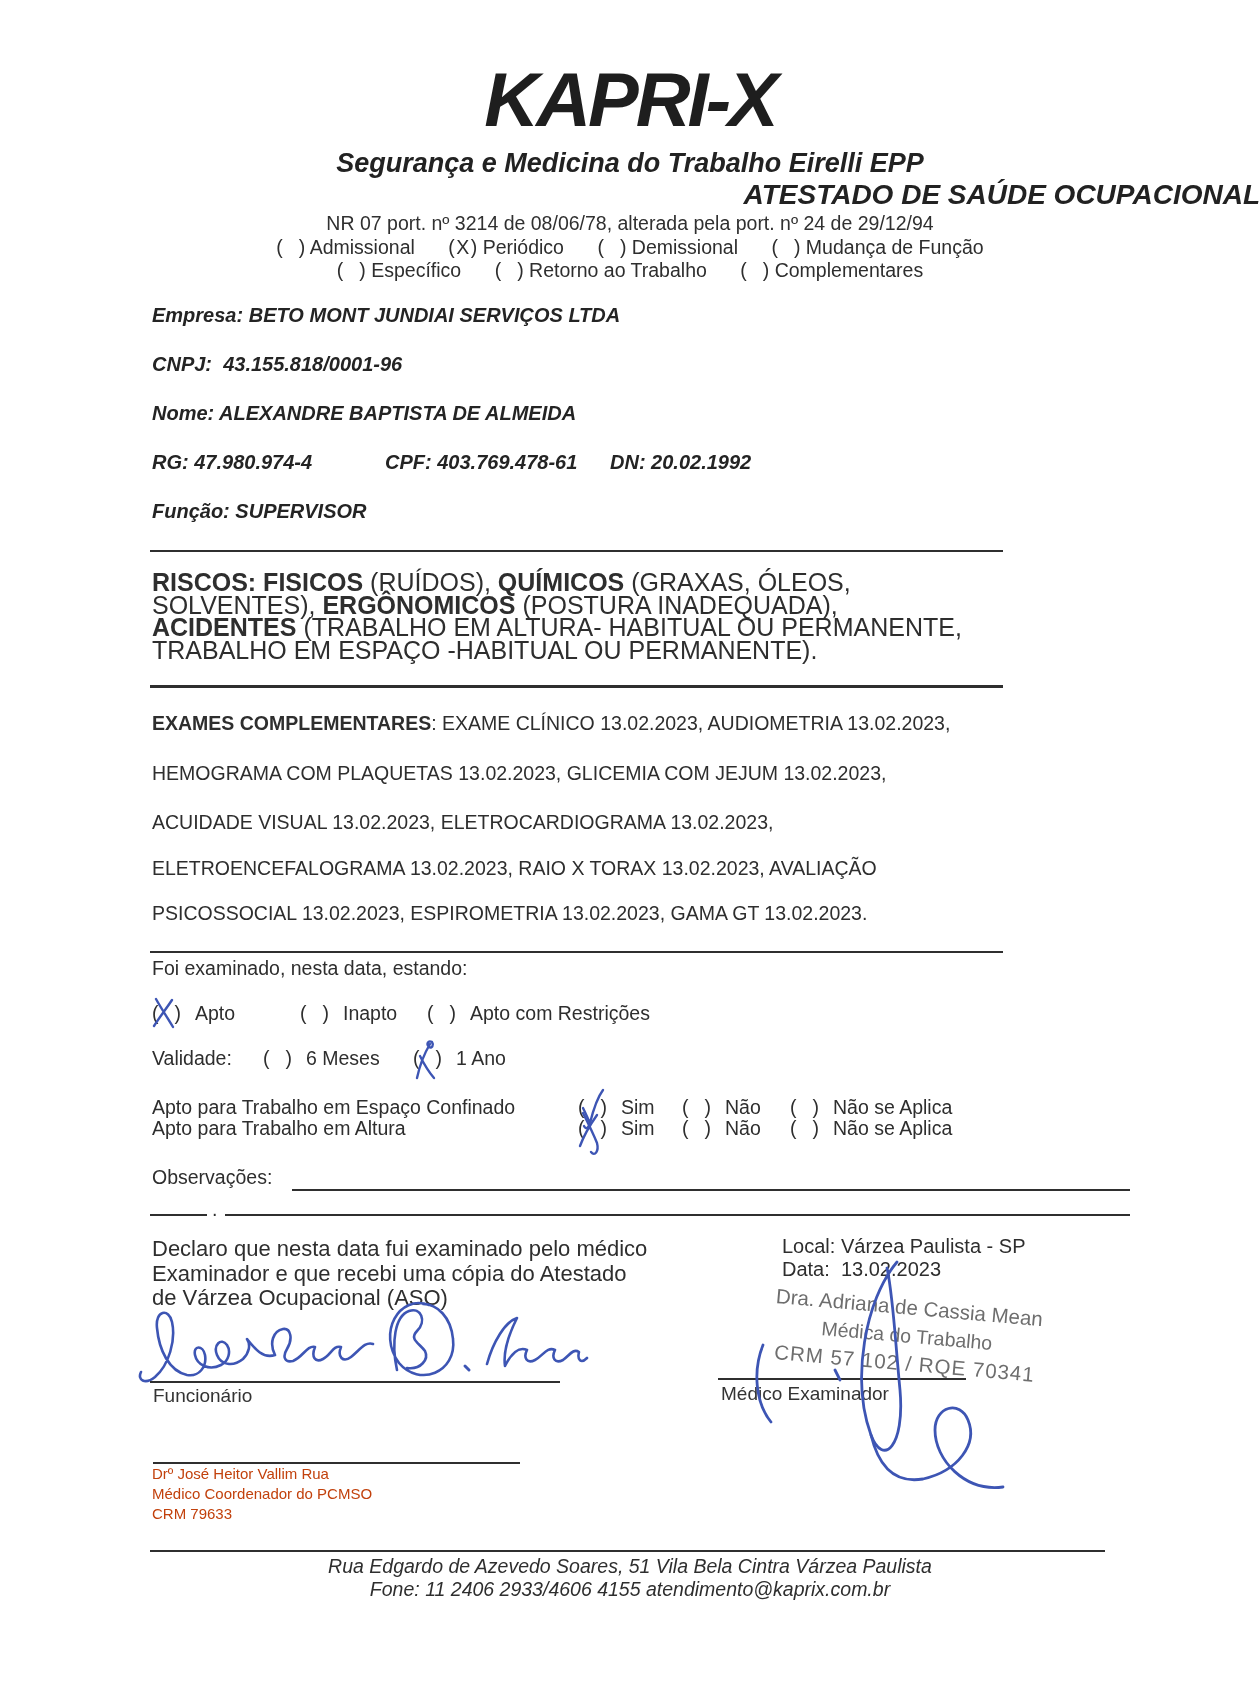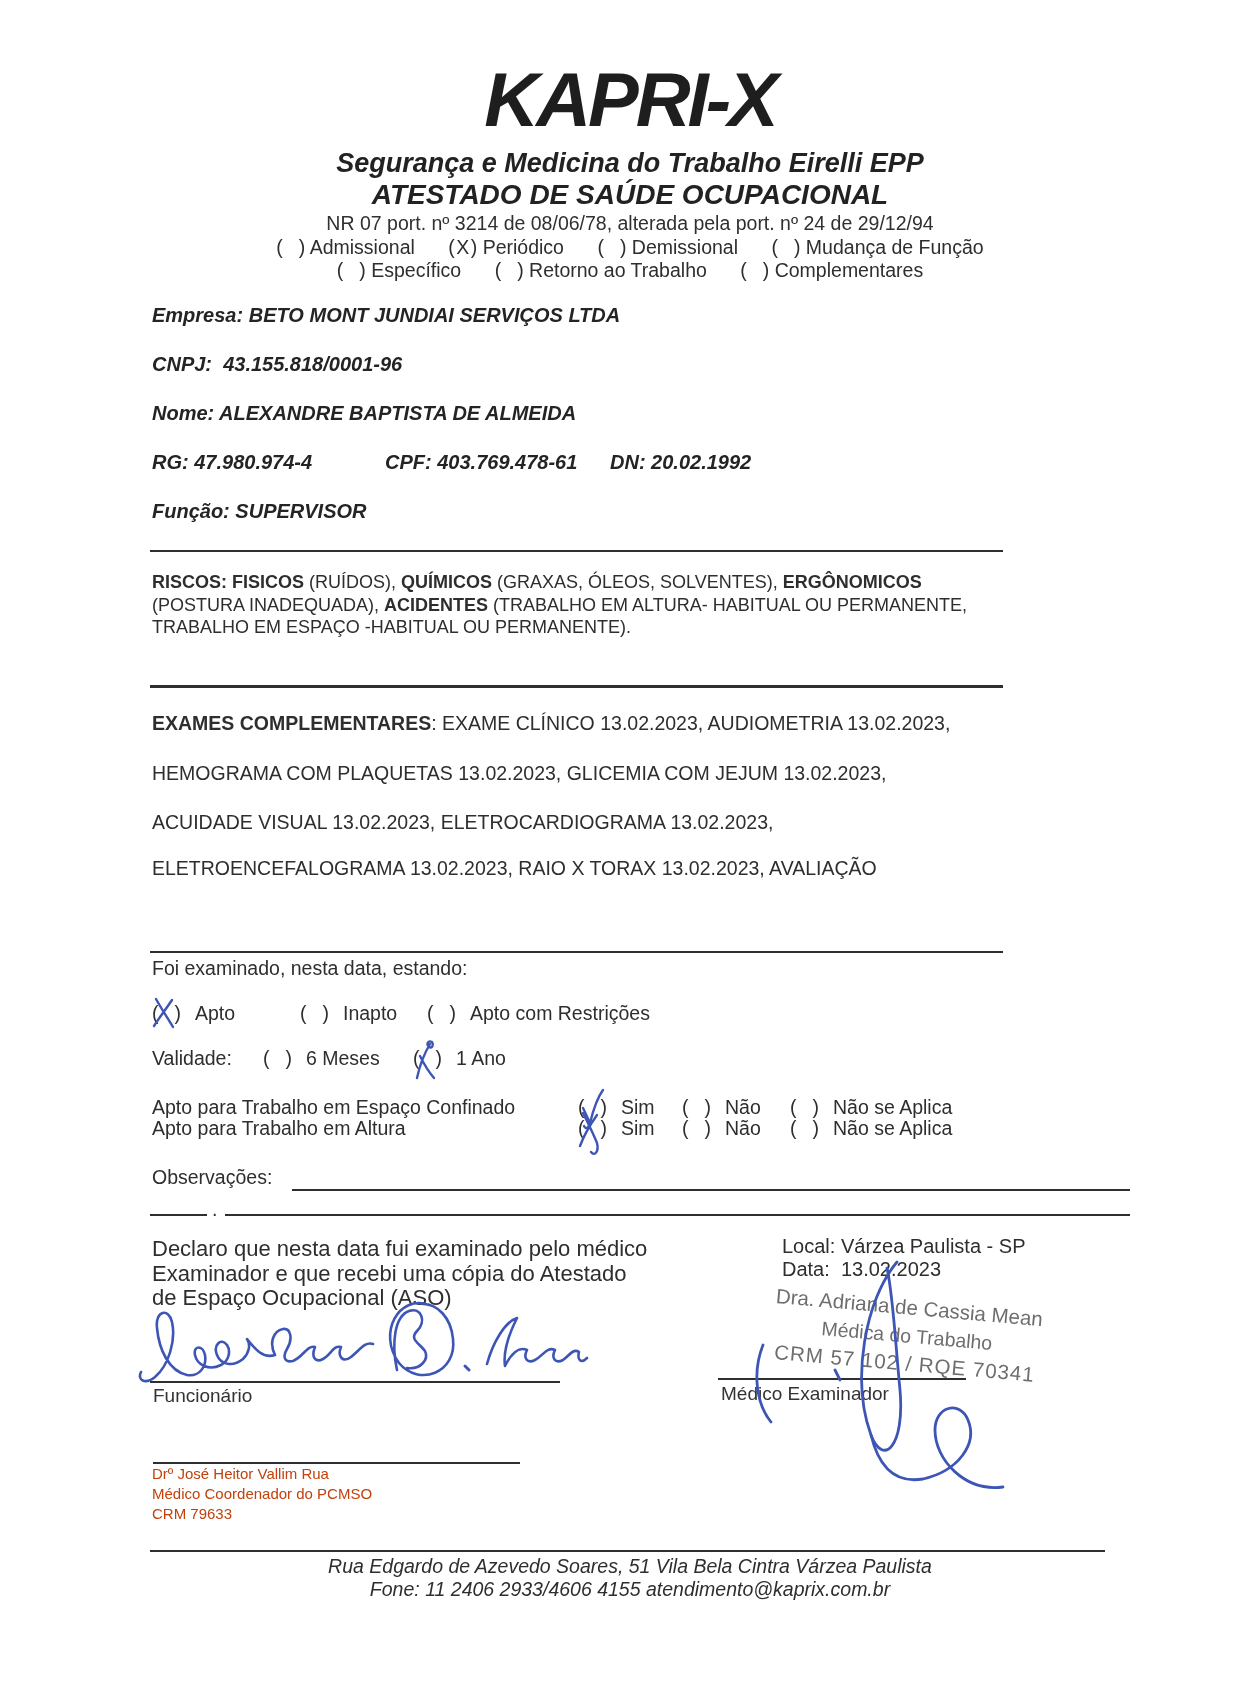--- a/index.html
+++ b/index.html
@@ -8,28 +8,28 @@
     background:#ffffff; overflow:hidden;
     font-family:"Liberation Sans", sans-serif; color:#2b2b2b;
   }
   .abs { position:absolute; }
   .b { font-weight:bold; }
   .rule { position:absolute; background:#2f2f2f; height:2px; }
   
   .hdr { position:absolute; left:0; top:0; width:1120px; text-align:center; }
   .brand { position:absolute; left:0; top:56px; width:100%; font-size:76px; font-weight:bold; font-style:italic; letter-spacing:-3px; color:#1e1e1e; }
   .subtitle { position:absolute; left:0; top:148px; width:100%; font-size:27px; font-weight:bold; font-style:italic; color:#222; }
-  .doctitle { position:absolute; left:0; top:179px; width:100%; font-size:28px; font-weight:bold; font-style:italic; color:#222; }
+  .doctitle { position:absolute; left:0; top:179px; width:100%; font-size:28px; font-weight:bold; font-style:italic; color:#222;text-align:right; }
   .regulation { position:absolute; left:0; top:212px; width:100%; font-size:19.5px; color:#303030; }
   .exam-row { position:absolute; left:0; width:100%; text-align:center; font-size:19.5px; color:#2e2e2e; }
   .exam-row .opt { margin:12px 14px; white-space:nowrap; }
   .mark { display:inline-block; width:16px; text-align:center; }
   
   .field { position:absolute; font-size:20px; font-weight:bold; font-style:italic; color:#242424; white-space:nowrap;text-align:center; }
-  .para { position:absolute; font-size:18px; line-height:22.5px; color:#2e2e2e; }
+  .para { position:absolute; font-size:25px; line-height:22.5px; color:#2e2e2e; }
   .exline { position:absolute; font-size:19.5px; color:#2e2e2e; white-space:nowrap; }
   .row { position:absolute; left:0; width:1260px; height:30px; font-size:19.5px; color:#2e2e2e; }
   .row .opt { position:absolute; white-space:nowrap; }
   .opt { position:relative; }
   .hand { position:absolute; pointer-events:none; }
   .lbl { margin-left:14px; }
   
   .decl { position:absolute; font-size:22px; line-height:24.5px; color:#2e2e2e; }
   .localdata { position:absolute; font-size:20px; color:#2e2e2e; white-space:nowrap; }
   .stamp { position:absolute; left:766px; top:1283px; width:290px; text-align:center;
@@ -97,20 +97,21 @@
   <div class="rule" style="left:150px; top:550px; width:853px"></div>
 
   <div class="para" style="left:152px; top:571px; width:830px"><span class="b">RISCOS: FISICOS</span><span> (RUÍDOS), </span><span class="b">QUÍMICOS</span><span> (GRAXAS, ÓLEOS, SOLVENTES), </span><span class="b">ERGÔNOMICOS</span><span> (POSTURA INADEQUADA), </span><span class="b">ACIDENTES</span><span> (TRABALHO EM ALTURA- HABITUAL OU PERMANENTE, TRABALHO EM ESPAÇO -HABITUAL OU PERMANENTE).</span></div>
 
   <div class="rule" style="left:150px; top:685px; width:853px; height:3px"></div>
 
   <div class="exline" style="left:152px; top:712px"><span class="b">EXAMES COMPLEMENTARES</span><span>: EXAME CLÍNICO 13.02.2023, AUDIOMETRIA 13.02.2023,</span></div>
   <div class="exline" style="left:152px; top:762px">HEMOGRAMA COM PLAQUETAS 13.02.2023, GLICEMIA COM JEJUM 13.02.2023,</div>
   <div class="exline" style="left:152px; top:811px">ACUIDADE VISUAL 13.02.2023, ELETROCARDIOGRAMA 13.02.2023,</div>
   <div class="exline" style="left:152px; top:857px">ELETROENCEFALOGRAMA 13.02.2023, RAIO X TORAX 13.02.2023, AVALIAÇÃO</div>
+  <div class="exline" style="left:152px; top:902px">PSICOSSOCIAL 13.02.2023, ESPIROMETRIA 13.02.2023, GAMA GT 13.02.2023.</div>
 
   <div class="rule" style="left:150px; top:951px; width:853px"></div>
 
   <div class="exline" style="left:152px; top:957px">Foi examinado, nesta data, estando:</div>
 
   <div class="row" style="top:1002px">
     <span class="opt" style="left:152px">(<span class="mark"></span>)<svg class="hand" style="left:-2px; top:-7px" width="28" height="36" viewBox="0 0 28 36">
           <path class="ink" stroke-width="2.4" d="M6,4 C11,13 17,22 23,32 M22,5 C16,14 9,23 4,31"></path>
         </svg><span class="lbl">Apto</span></span>
     <span class="opt" style="left:300px">(<span class="mark"></span>)<span class="lbl">Inapto</span></span>
@@ -145,21 +146,21 @@
 
   <div class="exline" style="left:152px; top:1166px">Observações:</div>
   <div class="rule" style="left:292px; top:1189px; width:838px"></div>
   <div class="rule" style="left:150px; top:1214px; width:57px"></div>
   <div class="exline" style="left:212px; top:1198px">.</div>
   <div class="rule" style="left:225px; top:1214px; width:905px"></div>
 
   <div class="decl" style="left:152px; top:1237px; width:500px">
     <div>Declaro que nesta data fui examinado pelo médico</div>
     <div>Examinador e que recebi uma cópia do Atestado</div>
-    <div>de Espaço Ocupacional (ASO)</div>
+    <div>de Várzea Ocupacional (ASO)</div>
   </div>
 
   <div class="localdata" style="left:782px; top:1235px">
     <span>Local:</span>
     <span>Várzea Paulista - SP</span>
   </div>
   <div class="localdata" style="left:782px; top:1258px">
     <span>Data:</span>&nbsp;
     <span>13.02.2023</span>
   </div>

